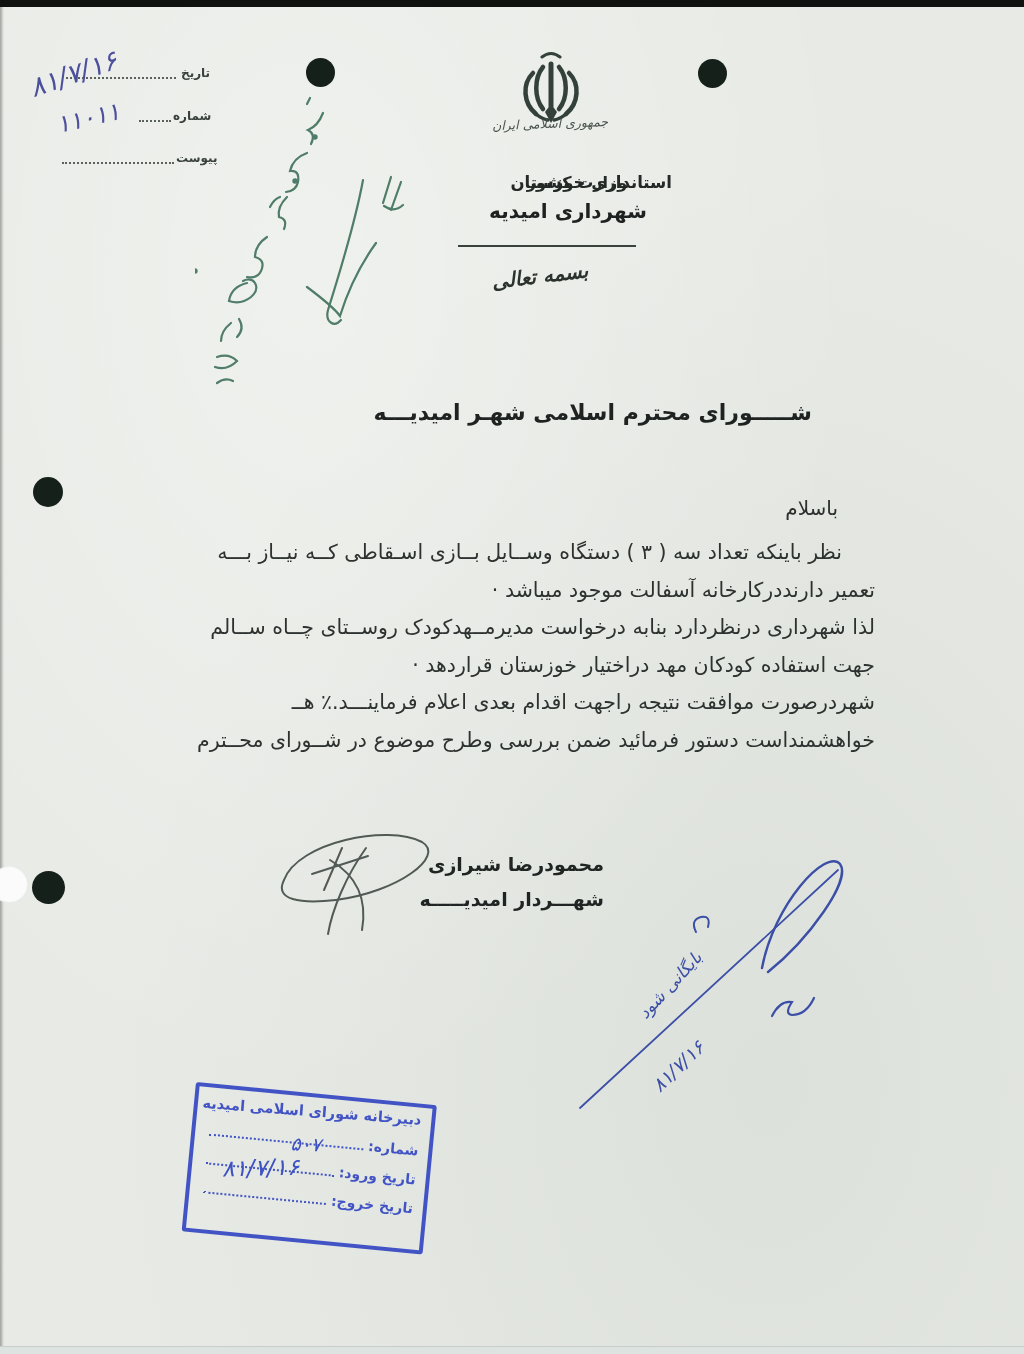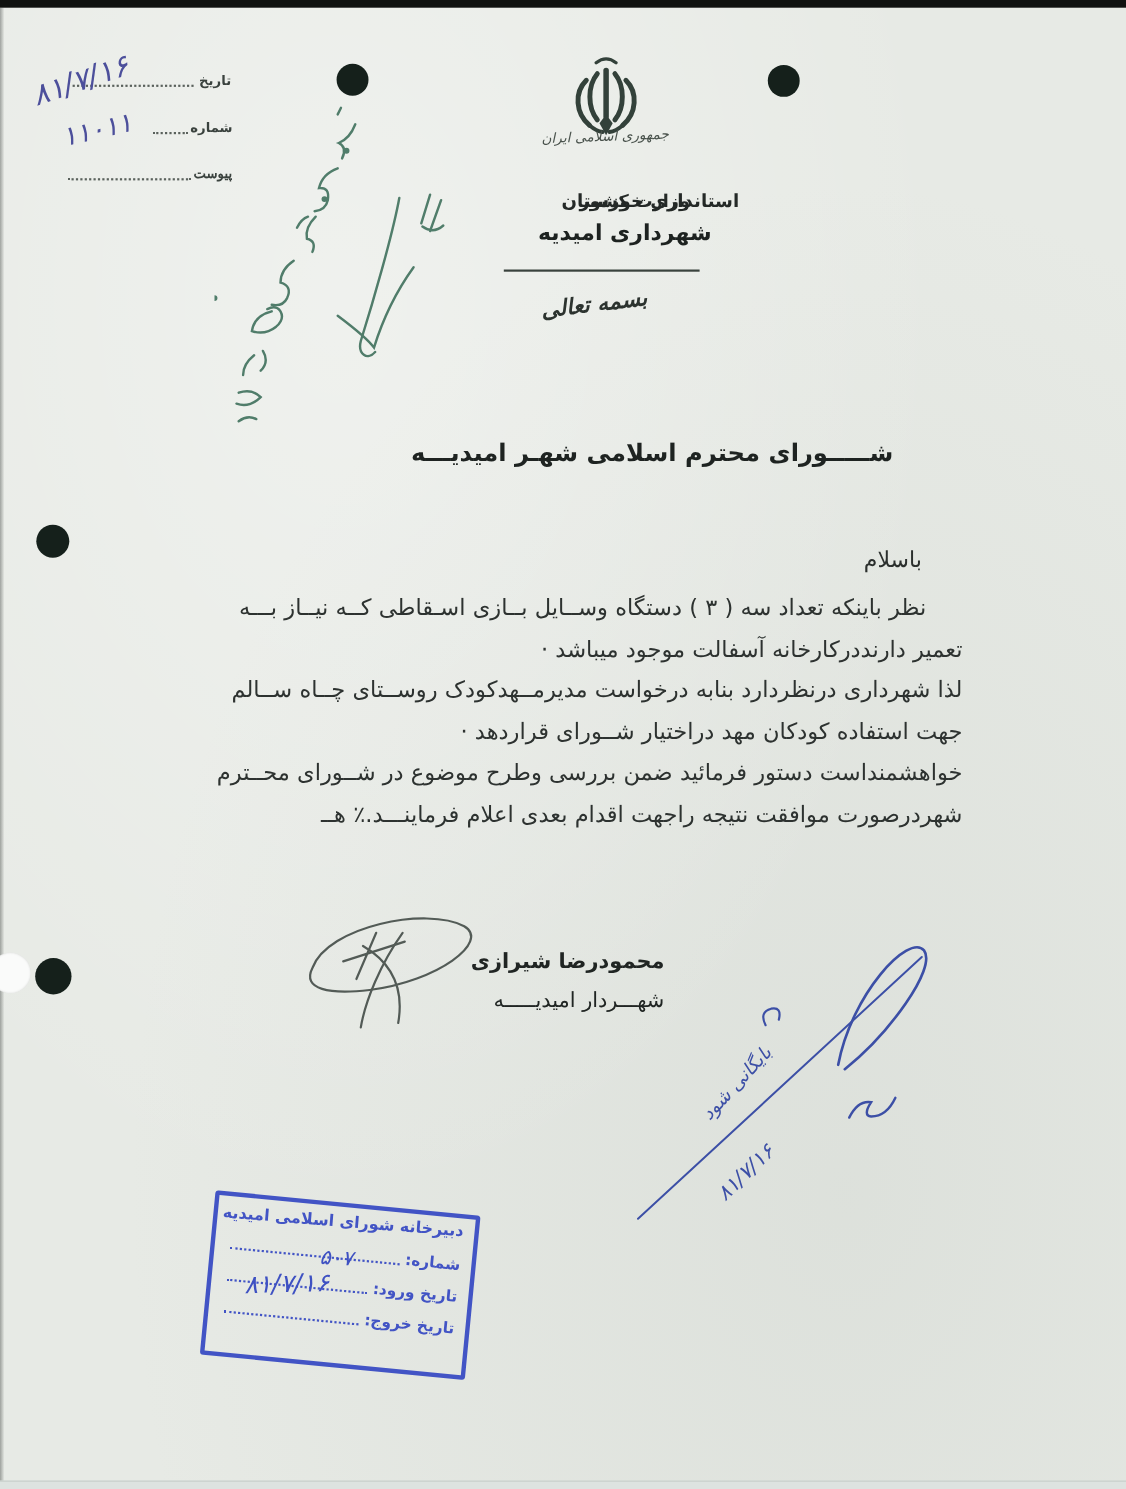--- a/index.html
+++ b/index.html
@@ -39,23 +39,23 @@
   .lh-basmala{left:480px;top:264px;width:120px;font-size:20px;font-weight:bold;font-style:italic;color:#2c332f;transform:rotate(-7deg);}
 
   
   .recipient{position:absolute;right:212px;top:400px;font-size:22px;font-weight:bold;direction:rtl;color:#1e2321;white-space:nowrap;text-align:center;}
   .salutation{position:absolute;right:186px;top:496px;font-size:20px;direction:rtl;color:#2b2f2d;}
   .body-text{position:absolute;right:149px;top:534px;width:700px;direction:rtl;text-align:right;
     font-size:20.5px;line-height:37.6px;color:#2d3230;}
   .body-text .indent{padding-right:33px;}
 
   
-  .sig{position:absolute;right:420px;top:853px;direction:rtl;text-align:right;color:#202523;margin-top:10px;}
+  .sig{position:absolute;right:420px;top:853px;direction:rtl;text-align:right;color:#202523;}
   .sig .name{font-size:19px;font-weight:bold;white-space:nowrap;}
-  .sig .title{font-size:19px;font-weight:normal;white-space:nowrap;margin-top:13px;}
+  .sig .title{font-size:19px;font-weight:bold;white-space:nowrap;margin-top:13px;}
   .svg-abs{position:absolute;}
 
   
   .blue-note-text{position:absolute;direction:rtl;color:#3c4fa6;font-style:italic;white-space:nowrap;}
   .bn1{left:585px;top:975px;width:170px;text-align:center;font-size:17px;transform:rotate(-47deg);}
   .bn2{left:608px;top:1055px;width:140px;text-align:center;font-size:19px;transform:rotate(-44deg);letter-spacing:2px;}
 
   
   .stamp{
     position:absolute;left:196px;top:1082px;width:242px;height:150px;
@@ -86,21 +86,21 @@
   <div class="punch" style="left:32px;top:871px;width:33px;height:33px;"></div>
 
   <div class="meta-label" style="left:181px;top:66px;">تاریخ</div>
   <div class="dotline" style="left:66px;top:76px;width:110px;"></div>
   <div class="hw hw-date">۸۱/۷/۱۶</div>
 
   <div class="meta-label" style="left:173px;top:109px;">شماره</div>
   <div class="dotline" style="left:139px;top:119px;width:32px;"></div>
   <div class="hw hw-number">۱۱۰۱۱</div>
 
-  <div class="meta-label" style="left:176px;top:151px;font-family:Liberation Serif, serif;">پیوست</div>
+  <div class="meta-label" style="left:176px;top:151px;">پیوست</div>
   <div class="dotline" style="left:62px;top:161px;width:112px;"></div>
 
   <svg class="emblem" width="90" height="80" viewBox="0 0 90 80">
     <g stroke="#33413a" fill="none" stroke-linecap="round">
       <path d="M36,7 q9,-7 18,0" stroke-width="3"></path>
       <path d="M45,14 L45,56" stroke-width="5"></path>
       <path d="M45,54 L39,62 L45,73 L51,62 Z" fill="#33413a" stroke="none"></path>
       <path d="M37,17 C28,28 28,48 37,59" stroke-width="4.5"></path>
       <path d="M53,17 C62,28 62,48 53,59" stroke-width="4.5"></path>
       <path d="M27,23 C16,34 17,53 30,64" stroke-width="4.5"></path>
@@ -135,23 +135,23 @@
     </g>
   </svg>
 
   <div class="recipient">شـــــورای محترم اسلامی شهـر امیدیـــه</div>
   <div class="salutation">باسلام</div>
 
   <div class="body-text">
     <div class="indent">نظر باینکه تعداد سه ( ۳ ) دستگاه وســایل بــازی اسـقاطی کــه نیــاز بـــه</div>
     <div>تعمیر دارنددرکارخانه آسفالت موجود میباشد ·</div>
     <div>لذا شهرداری درنظردارد بنابه درخواست مدیرمــهدکودک روســتای چــاه ســالم</div>
-    <div>جهت استفاده کودکان مهد دراختیار شــورای قراردهد ·</div>
+    <div>جهت استفاده کودکان مهد دراختیار خوزستان قراردهد ·</div>
+    <div>شهردرصورت موافقت نتیجه راجهت اقدام بعدی اعلام فرماینـــد.٪ هــ</div>
     <div>خواهشمنداست دستور فرمائید ضمن بررسی وطرح موضوع در شــورای محــترم</div>
-    <div>شهردرصورت موافقت نتیجه راجهت اقدام بعدی اعلام فرماینـــد.٪ هــ</div>
   </div>
 
   <div class="sig">
     <div class="name">محمودرضا شیرازی</div>
     <div class="title">شهـــردار امیدیـــــه</div>
   </div>
 
   <svg class="svg-abs" style="left:270px;top:818px;" width="180" height="130" viewBox="0 0 180 130">
     <g stroke="#39423e" stroke-width="2" fill="none" stroke-linecap="round" opacity=".85">
       <path d="M14,62 C28,24 118,6 152,24 C176,38 128,74 66,82 C30,86 4,82 14,62 Z"></path>

